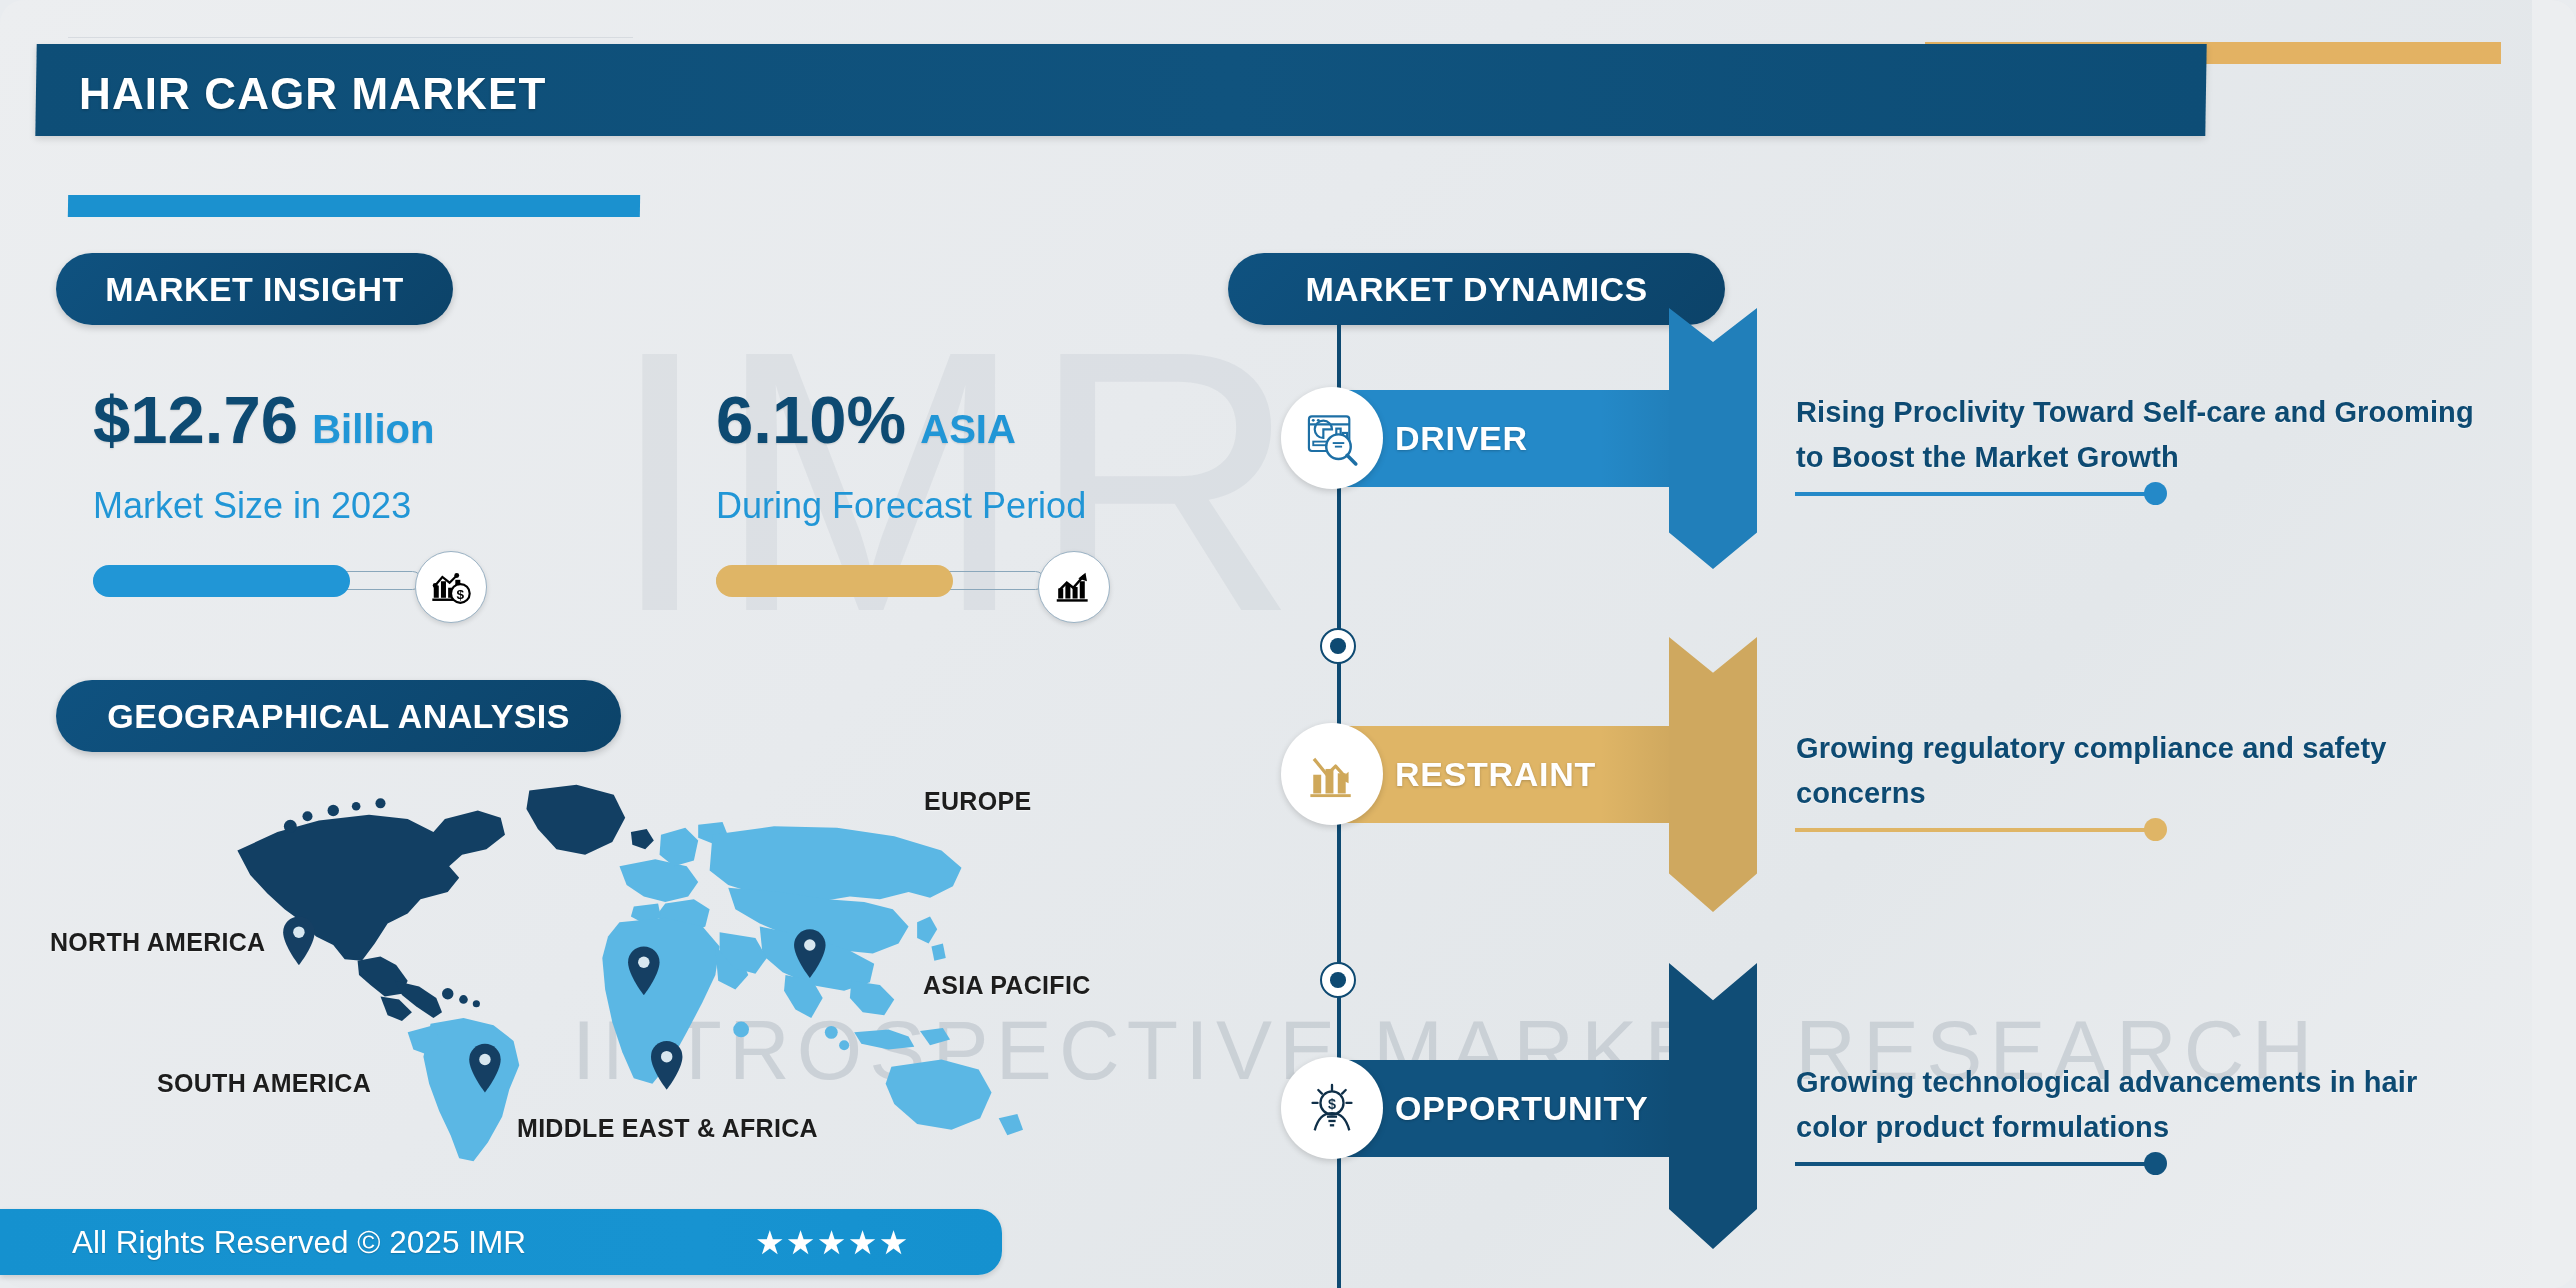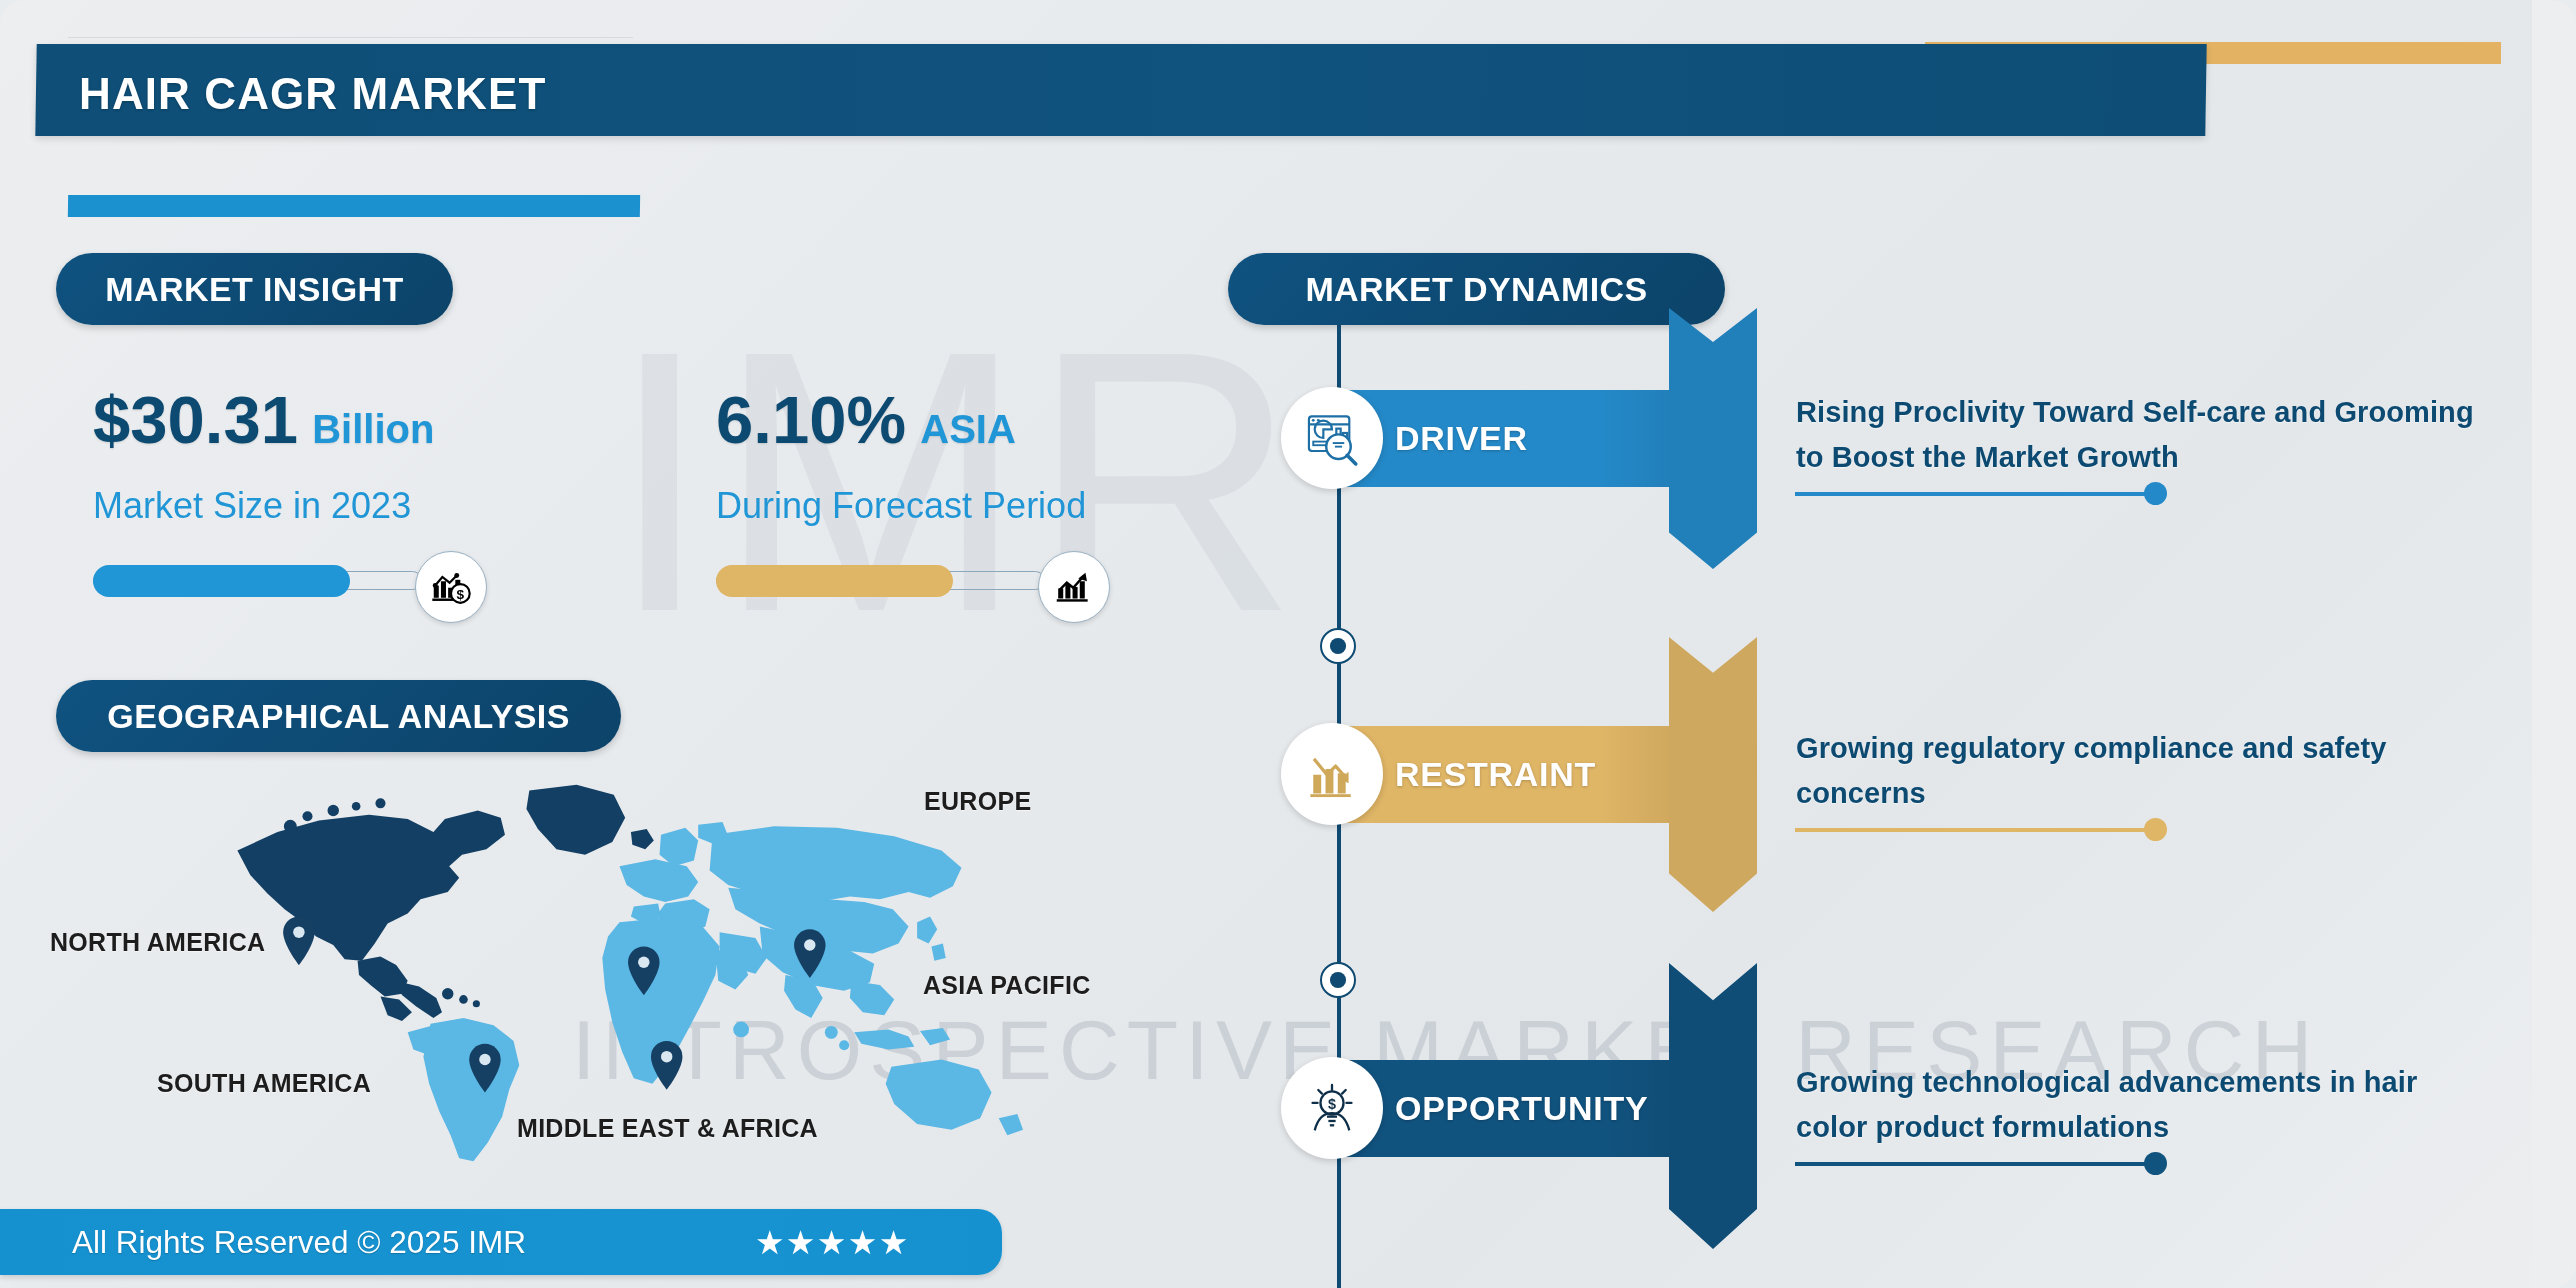--- a/index.html
+++ b/index.html
@@ -211,21 +211,21 @@
 
   <div class="hdr-gold"></div>
   <div class="hdr-main"></div>
   <div class="hdr-title">HAIR CAGR MARKET</div>
   <div class="hdr-underbar"></div>
 
   <div class="pill" id="pill-insight">MARKET INSIGHT</div>
 
   <div class="stat" id="stat-size">
     <div class="stat-value">
-      <span>$30.31</span>
+      <span>$12.76</span>
       <span class="stat-unit">Billion</span>
     </div>
     <div class="stat-label">Market Size in 2023</div>
   </div>
   <div class="bar-wrap" id="bar-size">
     <div class="bar-track"></div>
     <div class="bar-fill" id="fill-size" style="width: 257px; background: rgb(33, 150, 214);"></div>
     <div class="bar-icon">
       <svg width="46" height="46" viewBox="0 0 64 64">
         <polyline points="10,30 20,18 30,26 40,16" fill="none" stroke="#000" stroke-width="3"></polyline>

